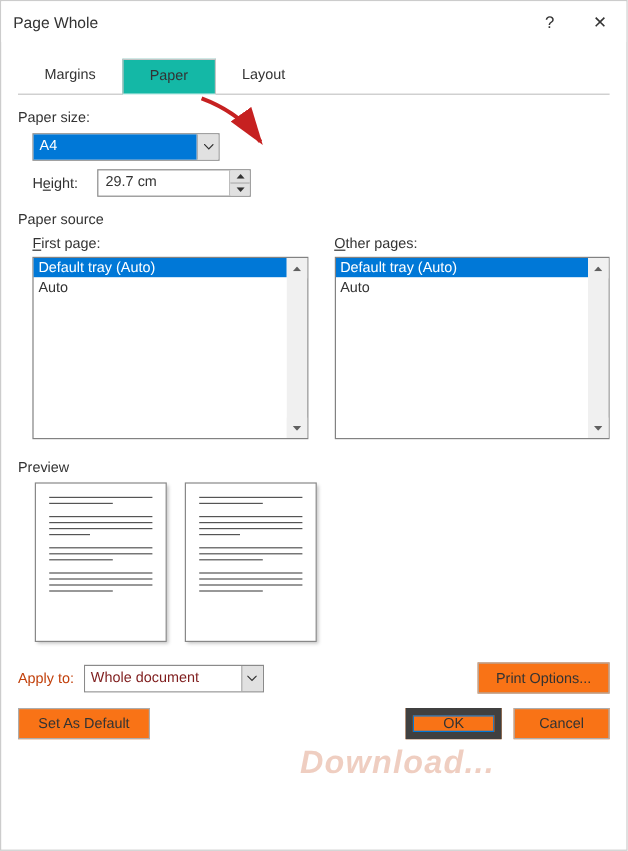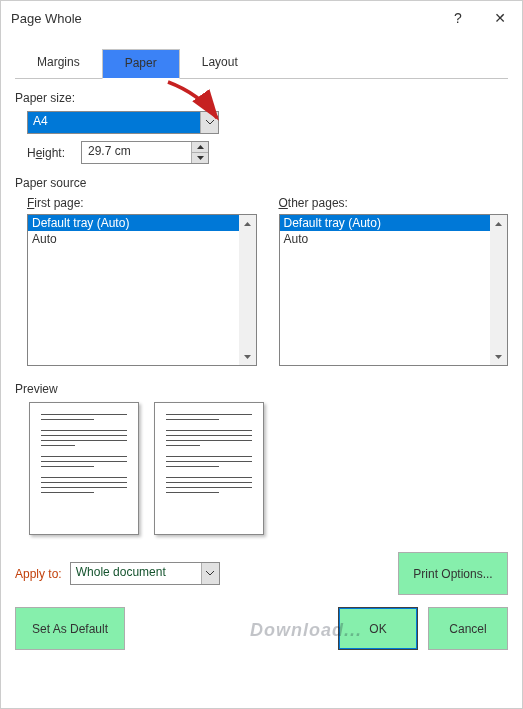--- a/index.html
+++ b/index.html
@@ -8,29 +8,29 @@
   .titlebar { height: 34px; display: flex; align-items: center; padding-left: 10px; background: #fff; }
   .title { font-size: 13px; color: #333; flex: 1; }
   .titlebar-btn { width: 44px; height: 34px; display: flex; align-items: center; justify-content: center; color: #333; font-size: 14px; }
   .titlebar-btn.help { width: 40px; }
   
   .content { padding: 0 14px 14px 14px; }
   
   .tabs { display: flex; position: relative; margin-top: 14px; }
   .tabs::after { content: ""; position: absolute; bottom: 0; left: 0; right: 0; height: 1px; background: #c5c5c5; z-index: 0; }
   .tab { padding: 6px 22px 8px 22px; color: #333; position: relative; z-index: 1; cursor: default; }
-  .tab.active { border: 1px solid #c5c5c5; border-bottom: 1px solid #fff; background: #3b82f6; z-index: 2; }
+  .tab.active { border: 1px solid #c5c5c5; border-bottom: 1px solid #fff; background: #14b8a6; z-index: 2; }
   
   .section-label { color: #333; margin-top: 12px; margin-bottom: 6px; }
   
   .indent { margin-left: 12px; }
   
-  .combo { display: flex; height: 23px; border: 1px solid #8a8a8a; background: #fff; width: 192px; position: relative; }
+  .combo { display: flex; height: 23px; border: 1px solid #8a8a8a; background: #fff; width: 156px; position: relative; }
   .combo-val { flex: 1; padding: 2px 5px; color: #fff; background: #0078d7; }
-  .combo-val.plain { background: #fff; color: #14532d; }
+  .combo-val.plain { background: #fff; color: #7f1d1d; }
   .combo-btn { width: 18px; display: flex; align-items: center; justify-content: center; border-left: 1px solid #adadad; background: #e1e1e1; }
   .combo-btn svg { width:8px; height:5px; }
   
   .field-row { display: flex; align-items: center; margin-top: 7px; }
   .field-label { width: 54px; color: #333; }
   .underline-letter { text-decoration: underline; }
   .spinner { display: flex; width: 128px; height: 23px; border: 1px solid #8a8a8a; background: #fff; }
   .spinner-val { flex: 1; padding: 2px 6px; color: #333; }
   .spinner-btns { width: 17px; display: flex; flex-direction: column; border-left: 1px solid #adadad; }
   .spin-btn { flex: 1; background: #e1e1e1; display: flex; align-items: center; justify-content: center; }
@@ -53,25 +53,25 @@
   .page-thumb { width: 110px; height: 133px; border: 1px solid #888; background: #fff; box-shadow: 2px 2px 3px rgba(0,0,0,0.25); padding: 11px 11px; display: flex; flex-direction: column; justify-content: flex-start; gap: 4px; }
   .tline { height: 1px; background: #555; }
   .tline.short { width: 62%; }
   .tline.shorter { width: 40%; }
   
   .bottom-row { display: flex; align-items: center; margin-top: 17px; }
   .apply-label { margin-right: 8px; color: #c2410c; }
   .bottom-combo { width: 150px; }
   .spacer { flex: 1; }
   
-  .watermark { position: absolute; color: #0f172a; opacity: 0.25; font-size: 18px; font-weight: bold; font-style: italic; pointer-events: none; left: 250px; top: 620px; letter-spacing: 1px; }
+  .watermark { position: absolute; color: #c2410c; opacity: 0.25; font-size: 27px; font-weight: bold; font-style: italic; pointer-events: none; left: 250px; top: 620px; letter-spacing: 1px; }
   
   .footer { display: flex; margin-top: 12px; gap: 10px; align-items: center; }
-  .btn { height: 43px; padding: 0 2px; border: 1px solid #adadad; background: #86efac; color: #333; display: flex; align-items: center; justify-content: center; cursor: default; min-width: 80px; }
-  .btn.primary { border: 1px solid #404040; box-shadow: inset 0 0 0 1px #0078d7; }
+  .btn { height: 26px; padding: 0 2px; border: 1px solid #adadad; background: #f97316; color: #333; display: flex; align-items: center; justify-content: center; cursor: default; min-width: 80px; }
+  .btn.primary { border: 6px solid #404040; box-shadow: inset 0 0 0 1px #0078d7; }
   .btn.setdef { min-width: 110px; }
   .btn.printopt { min-width: 110px; }
   
   .arrow-annotation { position: absolute; left: 160px; top: 76px; pointer-events: none; }
 </style>
 </head>
 <body>
 
 <div class="titlebar">
   <div class="title">Page Whole</div>

